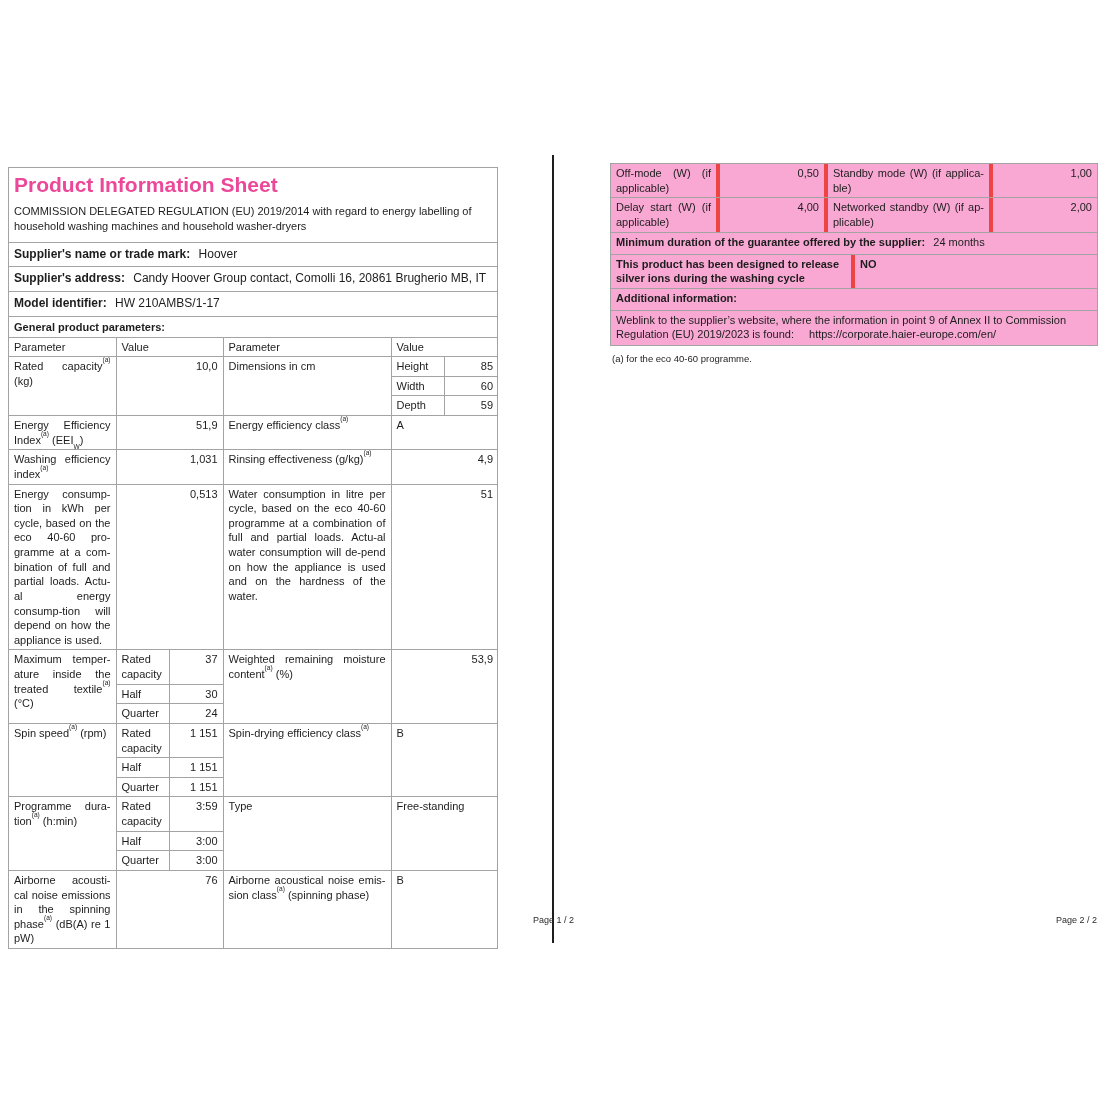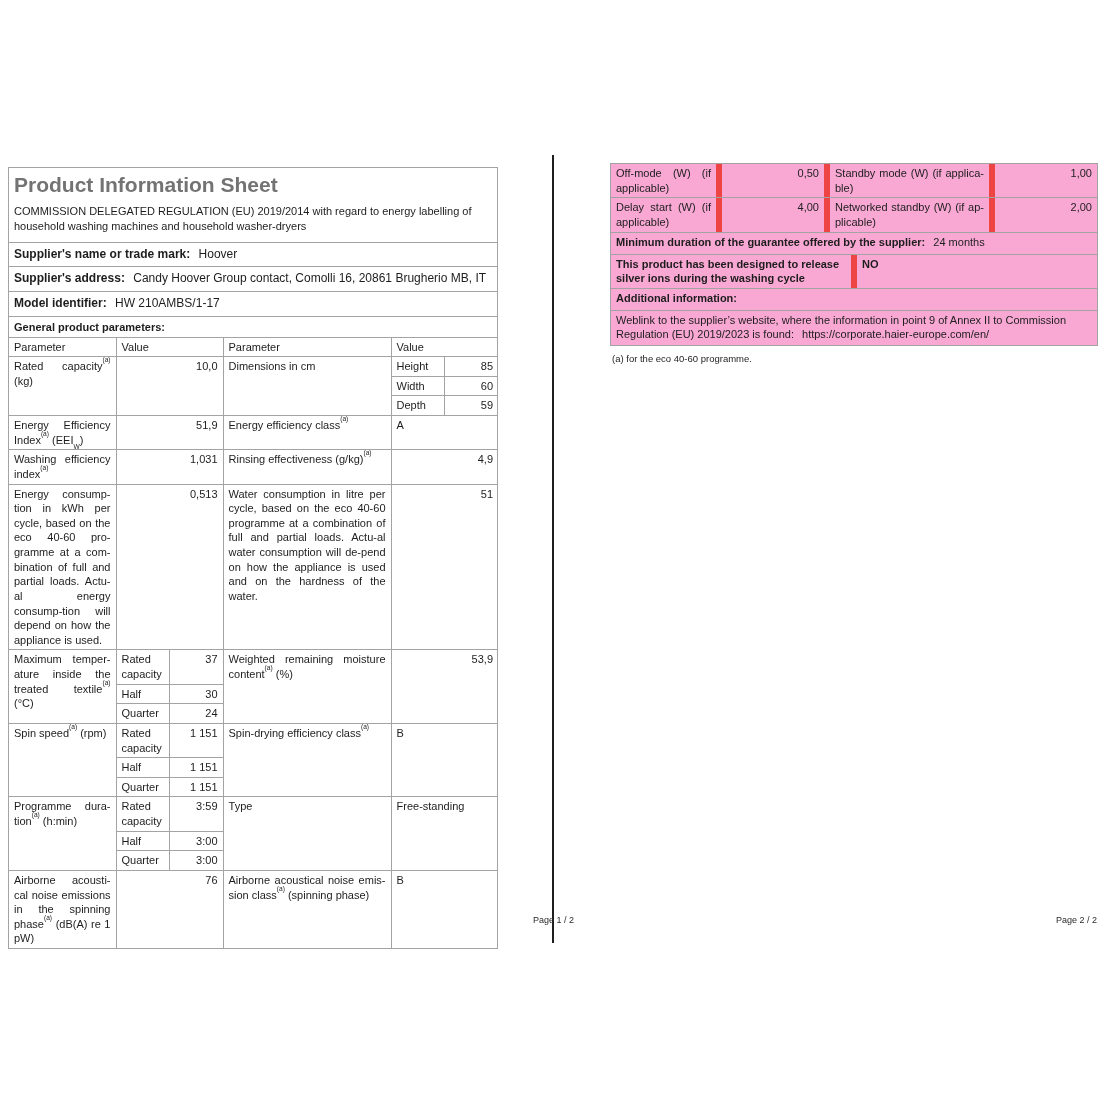--- a/index.html
+++ b/index.html
@@ -11,47 +11,47 @@
     position: relative;
   }
   sup { font-size: 0.6em; position: relative; top: -0.5em; line-height: 0; }
   sub { font-size: 0.6em; position: relative; top: 0.25em; line-height: 0; }
   .b { font-weight: 700; }
 
   
   .page-left { position: absolute; left: 8px; top: 167px; width: 490px; }
   .sheet { border: 1px solid #a3a3a3; background: #fff; }
   .title-block { padding: 3px 5px 7px; }
-  .doc-title { color: #737373; font-size: 21px; font-weight: 700; margin: 2px 0 7px; }
+  .doc-title { color: #ec4899; font-size: 21px; font-weight: 700; margin: 2px 0 7px; }
   .doc-subtitle { font-size: 11px; line-height: 1.4; }
   .kv-row { border-top: 1px solid #a3a3a3; padding: 4px 5px; font-size: 12px; line-height: 1.3; }
   .kv-label { font-weight: 700; }
   .kv-value { margin-left: 5px; }
   .section-row { border-top: 1px solid #a3a3a3; border-bottom: 1px solid #a3a3a3; padding: 4px 5px; font-size: 11px; font-weight: 700; }
 
   table.params { width: 100%; border-collapse: collapse; border-style: hidden; table-layout: fixed; font-size: 11px; }
   table.params td { border: 1px solid #a3a3a3; padding: 2px 5px; vertical-align: top; line-height: 1.33; }
   .lbl { text-align: justify; }
   .num { text-align: right; }
 
   
   .divider { position: absolute; left: 552px; top: 155px; width: 2px; height: 788px; background: #1e1e1e; }
 
   
   .page-right { position: absolute; left: 610px; top: 163px; width: 488px; font-size: 11px; }
   .rtable { border: 1px solid #a3a3a3; background: #f9a8d4; }
   .rrow { display: flex; align-items: stretch; }
   .rrow + .rrow { border-top: 1px solid #a3a3a3; }
   .rcell { padding: 2px 5px; line-height: 1.33; }
-  .rcell + .rcell { border-left: 6px solid #ef4444; }
+  .rcell + .rcell { border-left: 4px solid #ef4444; }
   .c1 { flex: 0 0 105px; } .c2 { flex: 0 0 108px; } .c3 { flex: 0 0 165px; } .c4 { flex: 1 1 auto; }
   .half1 { flex: 0 0 240px; } .half2 { flex: 1 1 auto; }
   .full { flex: 1 1 auto; }
   .mh33 { min-height: 33px; } .mh22 { min-height: 22px; } .mh35 { min-height: 35px; }
-  .weblink { margin-left: 5px; }
+  .weblink { margin-left: 12px; }
   .footnote { margin-top: 7px; padding-left: 2px; font-size: 9.5px; }
 
   
   .pageno { position: absolute; top: 915px; font-size: 9px; color: #2b2b2b; }
   .pageno-left { left: 8px; width: 566px; text-align: right; }
   .pageno-right { left: 610px; width: 487px; text-align: right; }
 </style>
 </head>
 <body>
 

